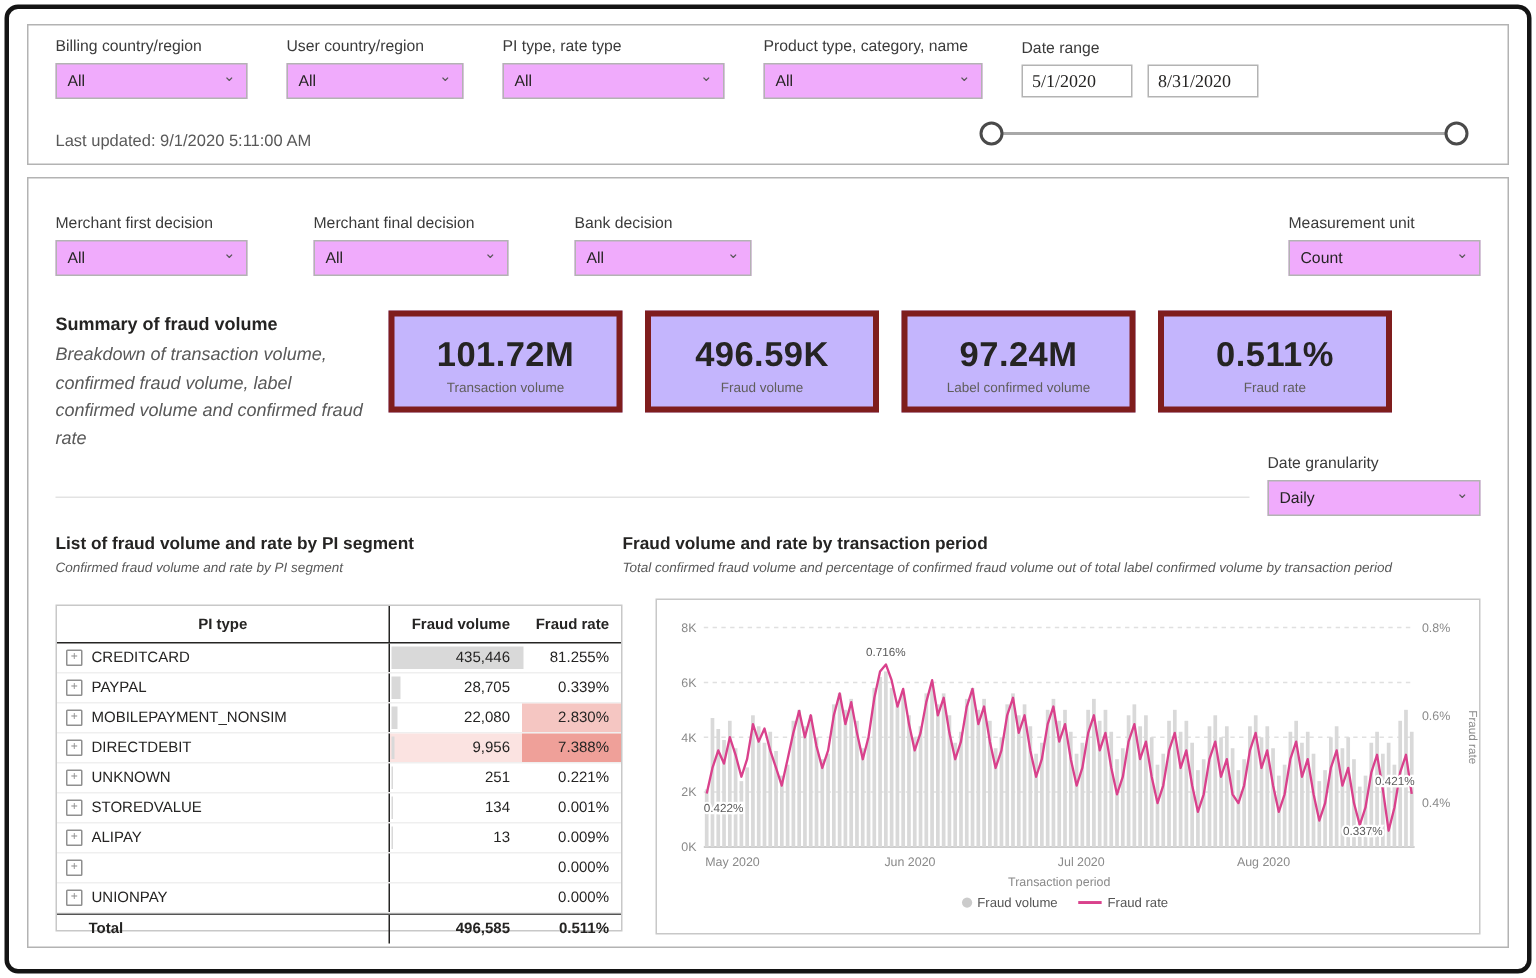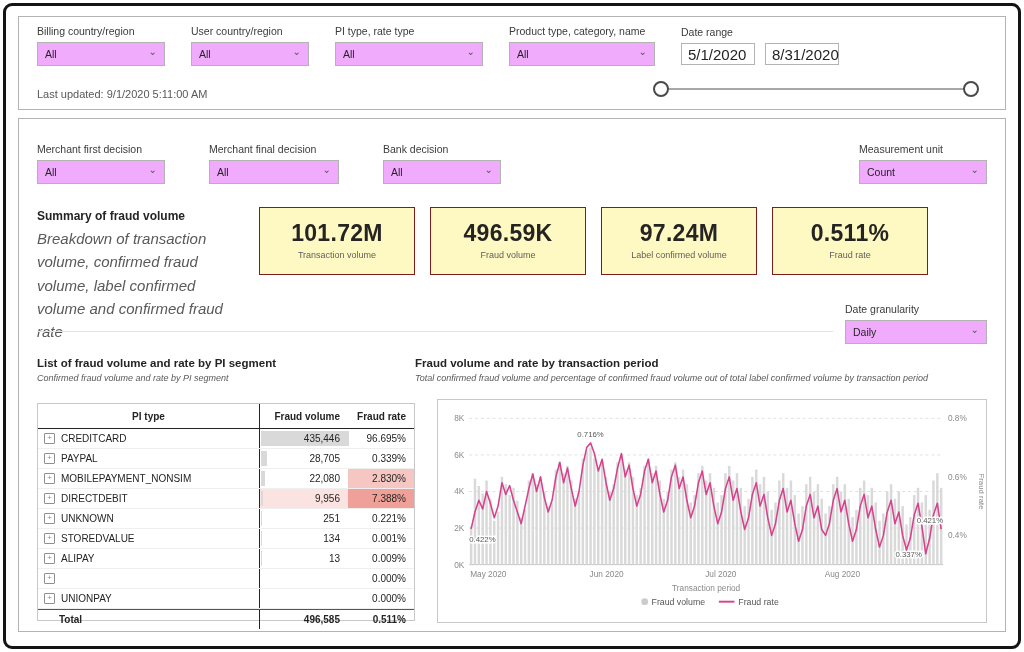--- a/index.html
+++ b/index.html
@@ -11,36 +11,36 @@
 
   .fgroup{display:flex;flex-direction:column;}
   .flabel{font-size:10.5px;color:#3b3b3b;margin-bottom:5px;white-space:nowrap;}
   .fselect{height:24px;border:1px solid #b3b3b3;display:flex;align-items:center;justify-content:space-between;
     padding:0 7px;font-size:10.5px;background:#f0abfc;cursor:pointer;box-sizing:border-box;}
   .chev{font-size:10px;color:#555;line-height:1;margin-top:-4px;}
   .w1{width:128px}.w2{width:118px}.w3{width:148px}.w4{width:146px}.w5{width:128px}.w6{width:130px}
 
   #top-filters{position:absolute;left:18px;top:8px;display:flex;gap:26px;align-items:center;}
   .date-boxes{display:flex;gap:10px;}
-  .date-box{width:74px;height:22px;border:1px solid #b3b3b3;font-size:15px;display:flex;align-items:center;
-    padding:0 6px;box-sizing:border-box;cursor:text;}
+  .date-box{width:74px;height:22px;border:1px solid #b3b3b3;font-size:12px;display:flex;align-items:center;
+    padding:0 6px;box-sizing:border-box;cursor:text;font-family:Liberation Serif, serif;}
   #last-updated{position:absolute;left:18px;bottom:9px;font-size:11px;color:#595959;}
   #date-slider{position:absolute;right:26px;bottom:11px;width:326px;height:18px;cursor:pointer;}
   .slider-track{position:absolute;left:8px;right:8px;top:8px;height:2px;background:#a8a8a8;border-radius:1px;}
   .slider-handle{position:absolute;top:1px;width:12px;height:12px;border:2px solid #4a4a4a;border-radius:50%;background:#fff;cursor:grab;}
   .sh-left{left:0;}.sh-right{right:0;}
 
   #decision-filters{position:absolute;left:18px;top:24px;display:flex;gap:44px;align-items:flex-end;}
   #measure-unit{position:absolute;right:18px;top:24px;width:128px;}
 
   #summary-title{position:absolute;left:18px;top:90px;width:208px;}
   .sec-title{font-size:12px;font-weight:bold;}
-  .sec-sub{font-size:15px;font-style:italic;color:#595959;margin-top:4px;line-height:1.55;}
+  .sec-sub{font-size:12px;font-style:italic;color:#595959;margin-top:4px;line-height:1.55;}
   #kpi-row{position:absolute;left:240px;top:88px;display:flex;gap:15px;}
-  .kpi{width:156px;height:68px;border:1px solid #7f1d1d;text-align:center;background:#fef9c3;box-sizing:border-box;}
+  .kpi{width:156px;height:68px;border:4px solid #7f1d1d;text-align:center;background:#c4b5fd;box-sizing:border-box;}
   .kpi-value{font-size:23px;font-weight:bold;margin-top:12px;letter-spacing:.3px;}
   .kpi-label{font-size:9px;color:#605e5c;margin-top:3px;}
 
   #divider{position:absolute;left:18px;right:172px;top:212px;border-top:1px solid #e3e3e3;}
   #granularity{position:absolute;right:18px;top:184px;width:142px;}
 
   #table-title{position:absolute;left:18px;top:238px;width:380px;}
   #chart-title{position:absolute;left:396px;top:238px;right:18px;}
   .sec-title2{font-size:11.5px;font-weight:bold;}
   .sec-sub2{font-size:9px;font-style:italic;color:#595959;margin-top:3px;line-height:1.4;}
@@ -201,21 +201,21 @@
       <div id="table-body">
           <div class="t-row">
             <div class="c-type">
               <span class="expand">+</span>
               <span class="pi-name">CREDITCARD</span>
             </div>
             <div class="c-vol">
               <div class="vol-bar" style="width: 100%;"></div>
               <span class="vol-text">435,446</span>
             </div>
-            <div class="c-rate">96.695%</div>
+            <div class="c-rate">81.255%</div>
           </div>
           <div class="t-row">
             <div class="c-type">
               <span class="expand">+</span>
               <span class="pi-name">PAYPAL</span>
             </div>
             <div class="c-vol">
               <div class="vol-bar" style="width: 6.59209%;"></div>
               <span class="vol-text">28,705</span>
             </div>

